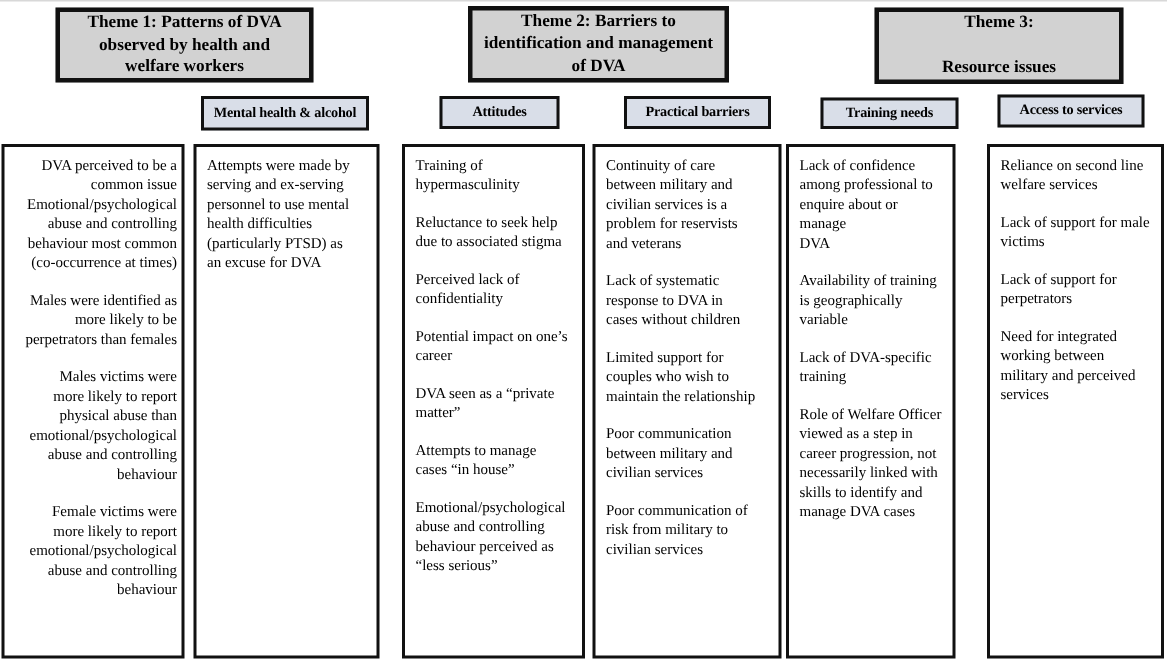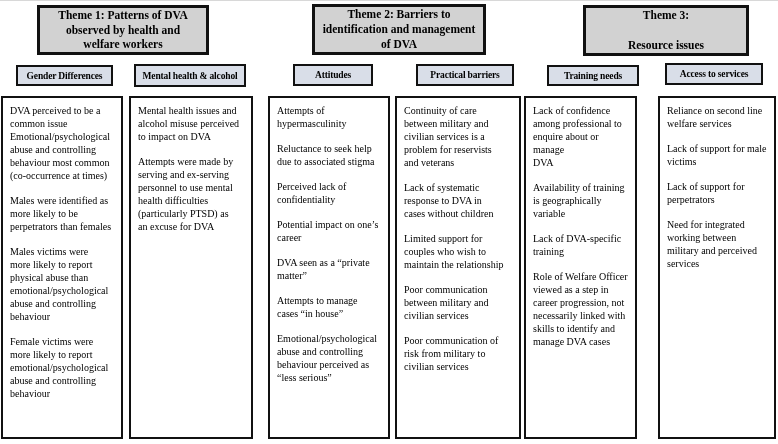--- a/index.html
+++ b/index.html
@@ -63,21 +63,21 @@
     box-sizing: border-box;
     background: var(--box-fill, #ffffff);
     border: 2px solid var(--border-color, #111111);
     top: 95px;
     height: 343px;
     padding: 6px 3px 0 7px;
     font-size: 10px;
     line-height: 13px;
     overflow: hidden;
   }
-  .c1 { left: 1px;   width: 122px; }
+  .c1 { left: 1px;   width: 122px; text-align: right; }
   .c2 { left: 129px; width: 124px; }
   .c3 { left: 268px; width: 122px; }
   .c4 { left: 395px; width: 126px; }
   .c5 { left: 524px; width: 113px; }
   .c6 { left: 658px; width: 118px; }
 
   .col p {
     margin: 0 0 12px 0;
     white-space: pre-line;
     overflow-wrap: break-word;
@@ -91,21 +91,20 @@
   <div class="theme t1">Theme 1: Patterns of DVA
 observed by health and
 welfare workers</div>
   <div class="theme t2">Theme 2: Barriers to
 identification and management
 of DVA</div>
   <div class="theme t3">Theme 3:
 
 Resource issues</div>
 
-  <div class="sub s1">Gender Differences</div>
   <div class="sub s2">Mental health &amp; alcohol</div>
   <div class="sub s3">Attitudes</div>
   <div class="sub s4">Practical barriers</div>
   <div class="sub s5">Training needs</div>
   <div class="sub s6">Access to services</div>
 
   <div class="col c1">
       <p>DVA perceived to be a
 common issue
 Emotional/psychological
@@ -121,32 +120,29 @@
 emotional/psychological
 abuse and controlling
 behaviour</p>
       <p>Female victims were
 more likely to report
 emotional/psychological
 abuse and controlling
 behaviour</p>
     </div>
   <div class="col c2">
-      <p>Mental health issues and
-alcohol misuse perceived
-to impact on DVA</p>
       <p>Attempts were made by
 serving and ex-serving
 personnel to use mental
 health difficulties
 (particularly PTSD) as
 an excuse for DVA</p>
     </div>
   <div class="col c3">
-      <p>Attempts of
+      <p>Training of
 hypermasculinity</p>
       <p>Reluctance to seek help
 due to associated stigma</p>
       <p>Perceived lack of
 confidentiality</p>
       <p>Potential impact on one’s
 career</p>
       <p>DVA seen as a “private
 matter”</p>
       <p>Attempts to manage

